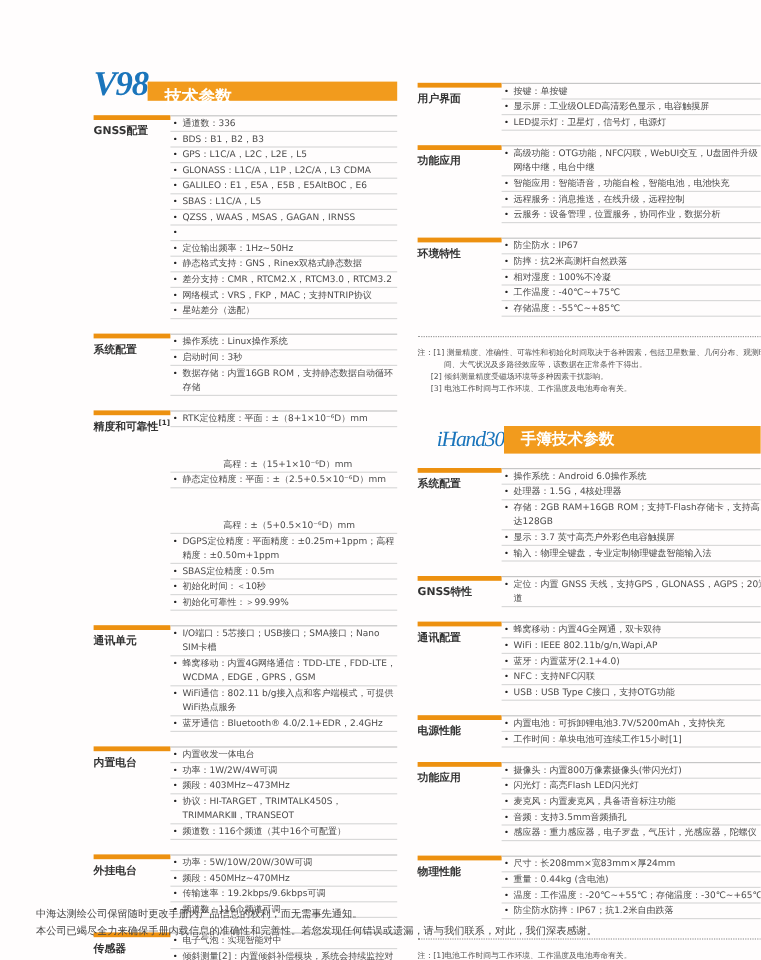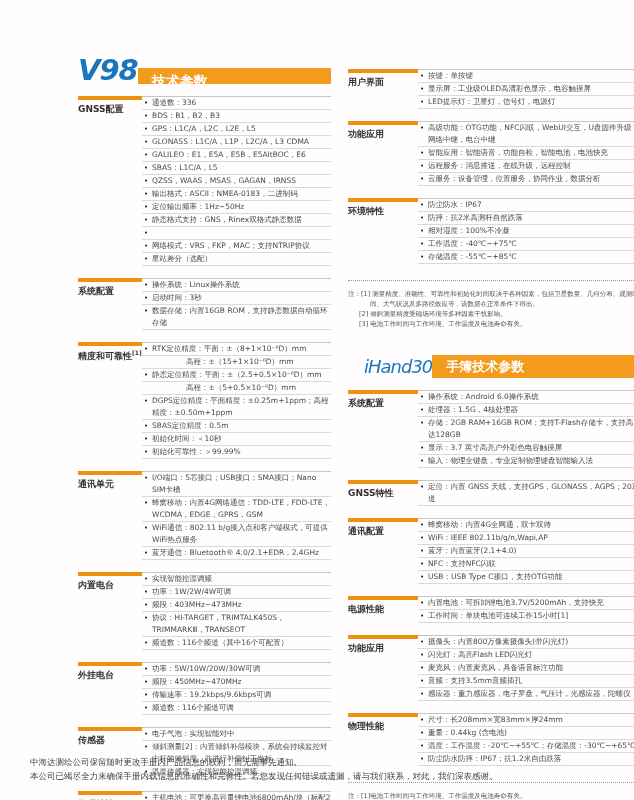--- a/index.html
+++ b/index.html
@@ -15,21 +15,21 @@
     font-family:"DejaVu Sans","Liberation Sans",sans-serif;
     overflow:hidden;
   }
   .col{position:absolute;top:57px;}
   .col-left{left:78px;width:253px;}
   .col-right{left:348px;width:292px;}
 
   .product-header{display:flex;align-items:flex-end;margin-bottom:4px;}
   .product-name{
     color:var(--blue);font-style:italic;font-weight:bold;font-size:29px;
-    line-height:27px;padding-right:0;letter-spacing:-1px;white-space:nowrap;
+    line-height:27px;padding-right:0;letter-spacing:-1px;white-space:nowrap;font-family:Liberation Serif, serif;
   }
   .product-name.ihand{font-size:18px;line-height:23px;font-weight:normal;margin-left:16px;}
   .header-bar{
     flex:1;background:var(--orange);color:#fff;font-weight:bold;
     height:16px;line-height:26px;font-size:14px;padding-left:14px;white-space:nowrap;
   }
   .header-bar.small{height:23px;line-height:23px;font-size:13px;}
 
   .section{display:flex;margin-top:12px;}
   .section-label{
@@ -40,21 +40,21 @@
   .col-right .section-label{width:70px;}
   .section-label sup{font-size:6px;}
   .section-rows{flex:1;border-top:1px solid #c6c6c6;min-width:0;}
   .spec-row{
     display:flex;font-size:7.5px;color:var(--txt);line-height:12px;
     border-bottom:1px solid var(--line);padding-left:2px;
   }
   .bullet{flex:none;width:8px;color:#222;font-size:7px;}
   .no-bullet .bullet{visibility:hidden;}
   .row-text{flex:1;min-width:0;}
-  .indent .row-text{padding-left:34px;}
+  .indent .row-text{padding-left:34px;margin-top:25px;}
 
   .divider{border-top:1px dotted #9a9a9a;margin:16px 0 8px 0;height:0;}
   .notes{font-size:6.5px;color:#555;line-height:10px;}
   .note{padding-left:22px;text-indent:-22px;}
   .note.sub{padding-left:22px;text-indent:-11px;}
   .ihand-header{margin-top:26px;}
 
   .footer{
     position:absolute;left:30px;top:755px;width:586px;
     font-size:8.5px;color:#444;line-height:14px;
@@ -99,32 +99,32 @@
             <div class="spec-row">
               <span class="bullet">•</span>
               <span class="row-text">SBAS：L1C/A，L5</span>
             </div>
             <div class="spec-row">
               <span class="bullet">•</span>
               <span class="row-text">QZSS，WAAS，MSAS，GAGAN，IRNSS</span>
             </div>
             <div class="spec-row">
               <span class="bullet">•</span>
-              <span class="row-text">输出格式：ASCII：NMEA-0183，二进制码</span>
             </div>
             <div class="spec-row">
               <span class="bullet">•</span>
               <span class="row-text">定位输出频率：1Hz~50Hz</span>
             </div>
             <div class="spec-row">
               <span class="bullet">•</span>
               <span class="row-text">静态格式支持：GNS，Rinex双格式静态数据</span>
             </div>
             <div class="spec-row">
               <span class="bullet">•</span>
+              <span class="row-text">差分支持：CMR，RTCM2.X，RTCM3.0，RTCM3.2</span>
             </div>
             <div class="spec-row">
               <span class="bullet">•</span>
               <span class="row-text">网络模式：VRS，FKP，MAC；支持NTRIP协议</span>
             </div>
             <div class="spec-row">
               <span class="bullet">•</span>
               <span class="row-text">星站差分（选配）</span>
             </div>
           </div>
@@ -202,21 +202,21 @@
               <span class="bullet">•</span>
               <span class="row-text">蓝牙通信：Bluetooth® 4.0/2.1+EDR，2.4GHz</span>
             </div>
           </div>
         </div>
         <div class="section">
           <div class="section-label">内置电台</div>
           <div class="section-rows">
             <div class="spec-row">
               <span class="bullet">•</span>
-              <span class="row-text">实现智能控温调频</span>
+              <span class="row-text">内置收发一体电台</span>
             </div>
             <div class="spec-row">
               <span class="bullet">•</span>
               <span class="row-text">功率：1W/2W/4W可调</span>
             </div>
             <div class="spec-row">
               <span class="bullet">•</span>
               <span class="row-text">频段：403MHz~473MHz</span>
             </div>
             <div class="spec-row">

